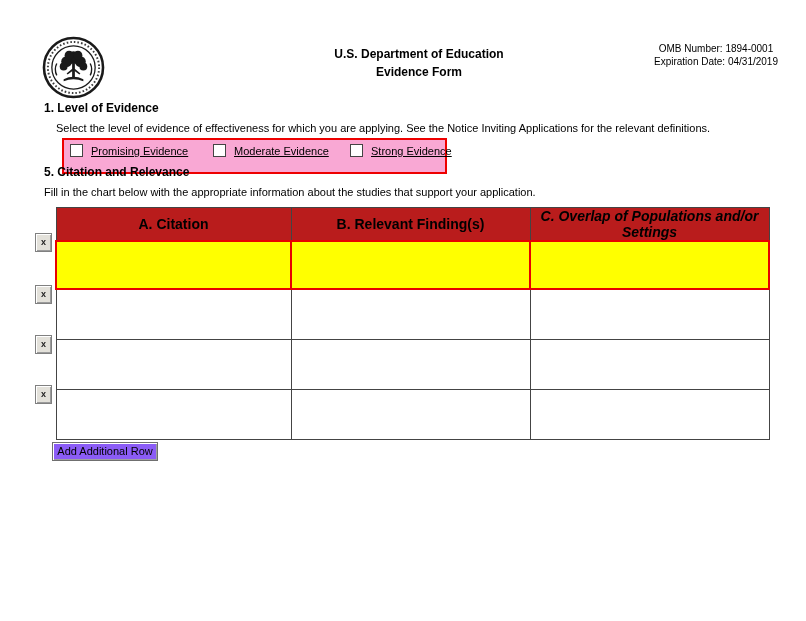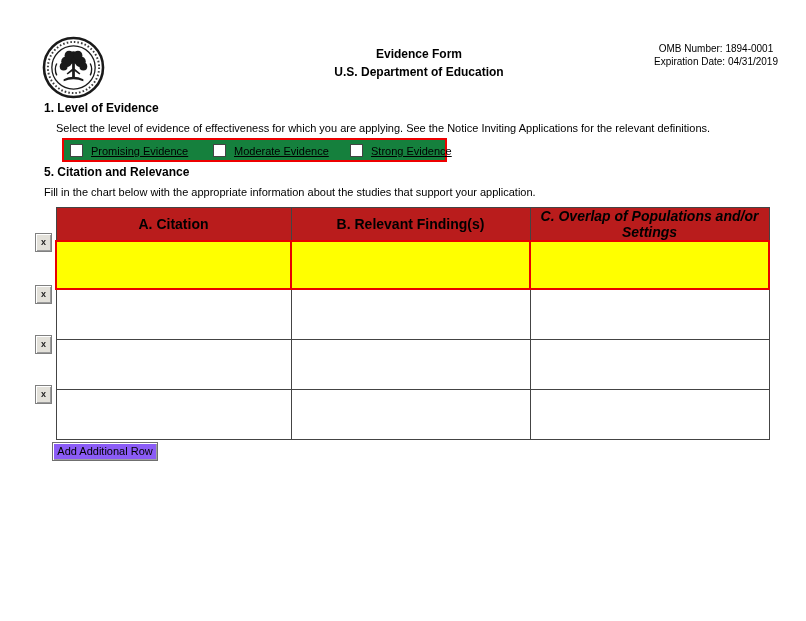--- a/index.html
+++ b/index.html
@@ -23,24 +23,24 @@
   
   .sec-heading { font-size: 12px; font-weight: bold; }
   .instruction { font-size: 11px; }
   .s1-head { left: 44px; top: 101px; }
   .s1-instr { left: 44px; top: 122px; margin-left: 12px; }
   .s2-head { left: 44px; top: 165px; }
   .s2-instr { left: 44px; top: 186px; }
 
   
   .evidence-box {
-    left: 62px; top: 138px; width: 385px; height: 24px;
+    left: 62px; top: 138px; width: 385px; height: 36px;
     box-sizing: border-box;
     border: 2px solid #ee0000;
-    background: #15803d;
+    background: #f9a8d4;
   }
   .evidence-option { position: absolute; top: 1px; height: 14px; white-space: nowrap; }
   .opt-1 { left: 6px; } .opt-2 { left: 149px; } .opt-3 { left: 286px; }
   .checkbox {
     display: inline-block; width: 11px; height: 11px;
     background: #ffffff; border: 1px solid #444;
     vertical-align: -2px;
   }
   .opt-label {
     font-size: 11px; text-decoration: underline; margin-left: 8px;
@@ -107,22 +107,22 @@
       <path d="M31 33 L25 38 L26 39 L31.6 35 Z"></path>
       <path d="M33 33 L39 38 L38 39 L32.4 35 Z"></path>
       <path d="M22 44 q10 -5 20 0 l0 2 q-10 -4 -20 0 Z"></path>
     </g>
     <path d="M15 40 q-3 -6 0 -12" fill="none" stroke="#1a1a1a" stroke-width="1.4"></path>
     <path d="M49 40 q3 -6 0 -12" fill="none" stroke="#1a1a1a" stroke-width="1.4"></path>
   </svg>
 </div>
 
 <div class="abs title-block">
+  <div class="title-line">U.S. Department of Education</div>
   <div class="title-line">Evidence Form</div>
-  <div class="title-line">U.S. Department of Education</div>
 </div>
 
 <div class="abs omb-block">
   <div>OMB Number: 1894-0001</div>
   <div>Expiration Date: 04/31/2019</div>
 </div>
 
 <div class="abs sec-heading s1-head">1. Level of Evidence</div>
 <div class="abs instruction s1-instr">Select the level of evidence of effectiveness for which you are applying.  See the Notice Inviting Applications for the relevant definitions.</div>
 

